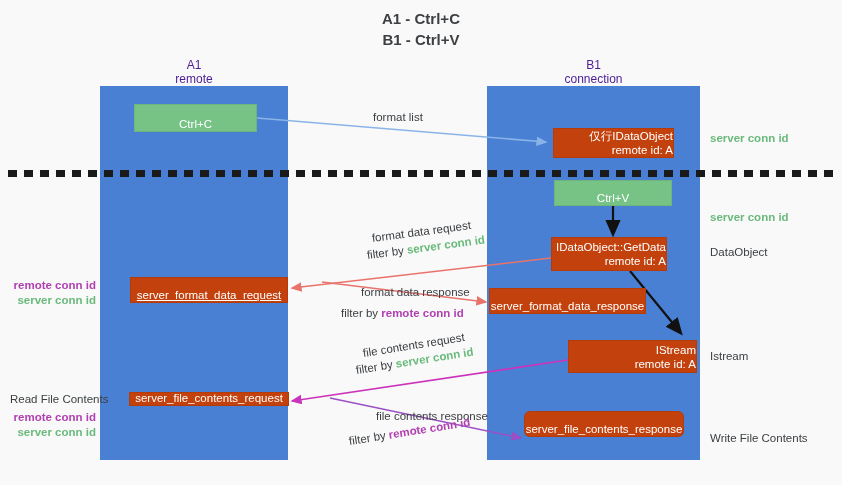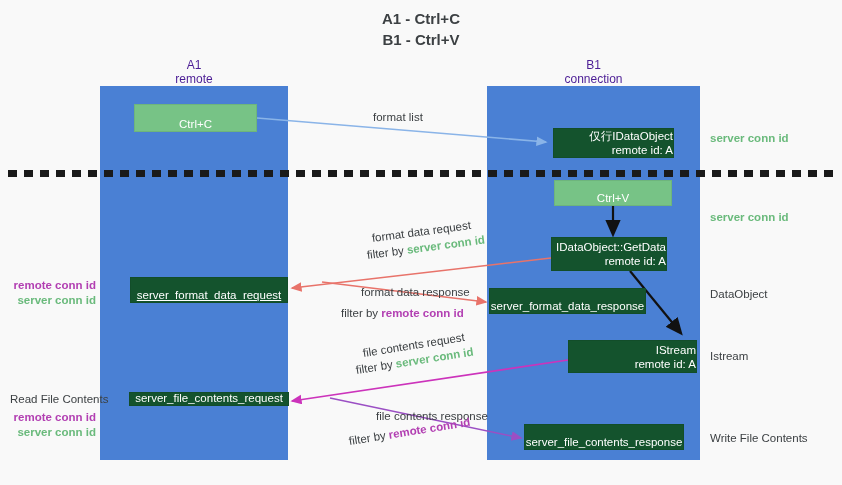--- a/index.html
+++ b/index.html
@@ -27,21 +27,21 @@
   }
 
   
   .box{
     position:absolute;box-sizing:border-box;
     display:flex;align-items:flex-end;justify-content:center;
     text-align:center;color:#ffffff;font-size:11.5px;line-height:14px;
     border:1px solid rgba(0,0,0,.07);
   }
   .box.green{background:#77c386;}
-  .box.orange{background:#14532d;}
+  .box.orange{background:#c2410c;}
 
   
   .lbl{position:absolute;font-size:11.5px;line-height:15px;color:#3c4043;white-space:nowrap;}
   .lbl.green{color:#6aba7c;font-weight:bold;}
   .lbl.purple{color:#b23fb2;font-weight:bold;}
   .tilt{transform:rotate(-7.5deg);transform-origin:left center;}
   .tiltp{transform:rotate(-9deg);transform-origin:left center;}
   .stack{position:absolute;font-size:11.5px;line-height:15px;white-space:nowrap;}
 
   
@@ -134,21 +134,21 @@
   </div>
 
   <div class="box orange" style="left:489px;top:288px;width:157px;height:26px;">
     <span>server_format_data_response</span>
   </div>
 
   <div class="box orange" style="left:129px;top:392px;width:160px;height:14px;">
     <span>server_file_contents_request</span>
   </div>
 
-  <div class="box orange" style="left:524px;top:424px;width:160px;height:26px;">
+  <div class="box orange" style="left:524px;top:411px;width:160px;height:26px;border-radius:6px;">
     <span>server_file_contents_response</span>
   </div>
 
   <div class="divider"></div>
 
   <div class="lbl" style="left:373px;top:110px;">format list</div>
 
   <div class="lbl tilt" style="left:372px;top:231px;">format data request</div>
   <div class="lbl tilt" style="left:367px;top:248px;">
     <span>filter by </span><span class="lbl green" style="position:static;">server conn id</span>
@@ -164,21 +164,21 @@
     <span>filter by </span><span class="lbl green" style="position:static;">server conn id</span>
   </div>
 
   <div class="lbl" style="left:376px;top:409px;">file contents response</div>
   <div class="lbl tiltp" style="left:349px;top:434px;">
     <span>filter by </span><span class="lbl purple" style="position:static;">remote conn id</span>
   </div>
 
   <div class="lbl green" style="left:710px;top:131px;">server conn id</div>
   <div class="lbl green" style="left:710px;top:210px;">server conn id</div>
-  <div class="lbl" style="left:710px;top:245px;margin-top:42px;">DataObject</div>
+  <div class="lbl" style="left:710px;top:245px;">DataObject</div>
   <div class="lbl" style="left:710px;top:349px;">Istream</div>
   <div class="lbl" style="left:710px;top:431px;">Write File Contents</div>
 
   <div class="stack" style="left:10px;top:278px;width:86px;text-align:right;">
     <div class="lbl purple" style="position:static;text-align:right;">remote conn id</div>
     <div class="lbl green" style="position:static;text-align:right;">server conn id</div>
   </div>
 
   <div class="lbl" style="left:10px;top:392px;">Read File Contents</div>
   <div class="stack" style="left:10px;top:410px;width:86px;text-align:right;">

